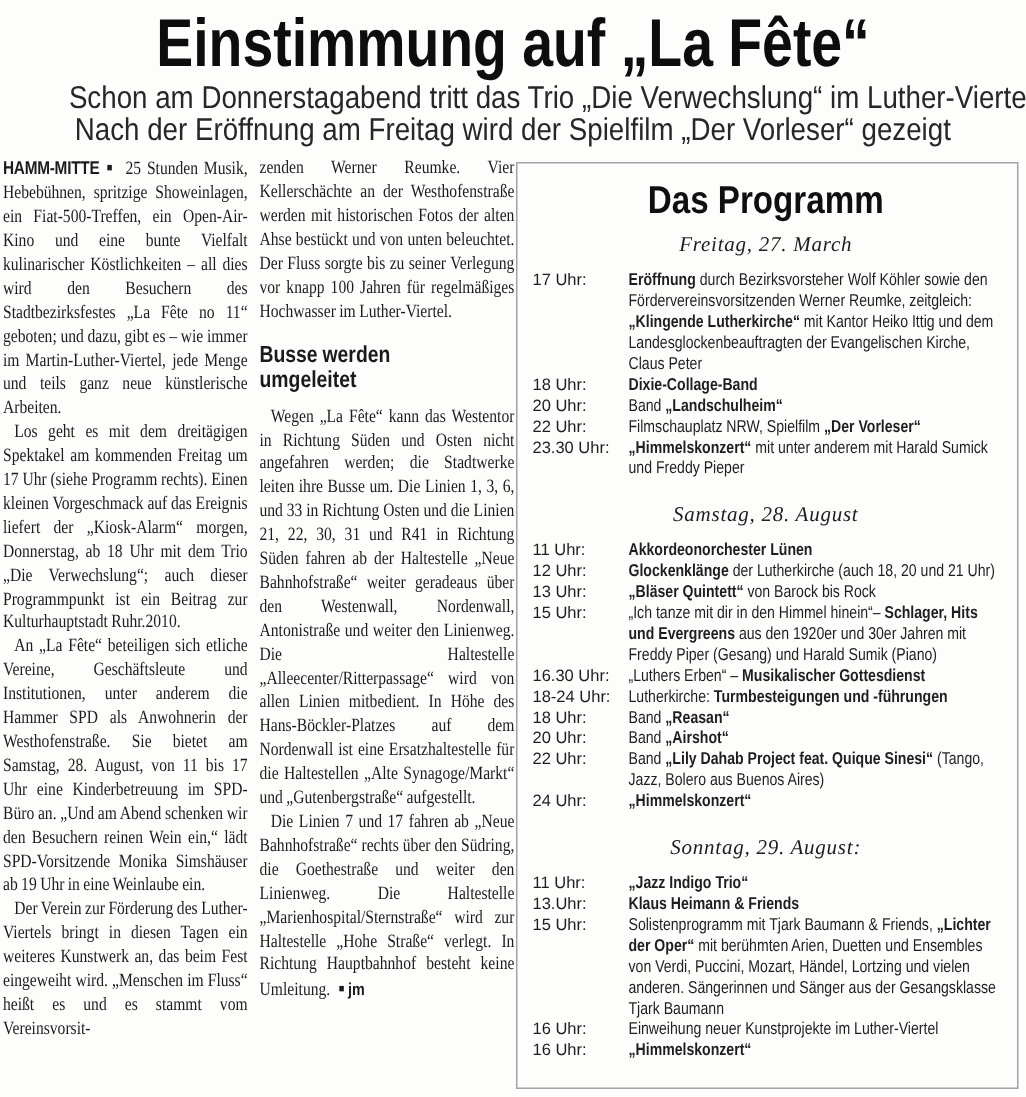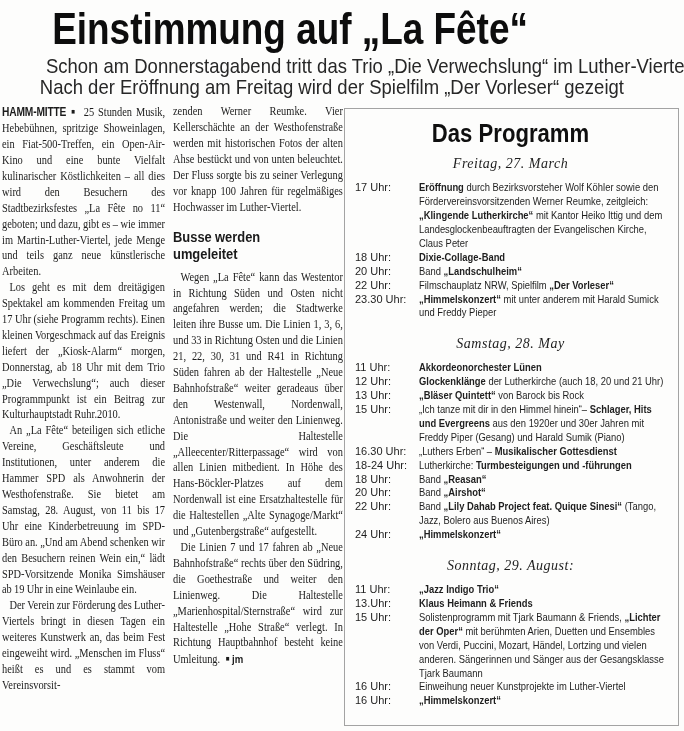--- a/index.html
+++ b/index.html
@@ -1,20 +1,20 @@
 <!DOCTYPE html>
 <html lang="de"><head>
 <meta charset="utf-8">
 <style>
   html,body{margin:0;padding:0;background:#fdfdfc;}
   body{width:684px;height:731px;overflow:hidden;font-family:"Liberation Serif",serif;color:#1c1c1c;}
   .page{position:relative;width:684px;height:731px;box-sizing:border-box;}
 
   
-  .masthead{text-align:left;padding-top:5px;}
+  .masthead{text-align:center;padding-top:5px;}
   .headline{margin:0;font-family:"Liberation Sans",sans-serif;font-weight:700;
             font-size:45px;line-height:1.05;color:#0d0d0d;white-space:nowrap;}
   .headline .squeeze{display:inline-block;transform:scaleX(.82);}
   .subhead{margin-top:3px;font-family:"Liberation Sans",sans-serif;font-size:21px;
            line-height:21px;color:#272727;}
   .subhead .line{white-space:nowrap;}
   .subhead .squeeze{display:inline-block;transform:scaleX(.88);}
 
   
   .content{position:relative;height:626px;margin-top:7px;overflow:hidden;}
@@ -97,21 +97,21 @@
             <div class="event">
               <div class="event-time">22 Uhr:</div>
               <div class="event-text">Filmschauplatz NRW, Spielfilm <b>„Der Vorleser“</b></div>
             </div>
             <div class="event">
               <div class="event-time">23.30 Uhr:</div>
               <div class="event-text"><b>„Himmelskonzert“</b> mit unter anderem mit Harald Sumick und Freddy Pieper</div>
             </div>
           </section>
           <section class="day-section later">
-            <div class="day-heading">Samstag, 28. May</div>
+            <div class="day-heading">Samstag, 28. August</div>
             <div class="event">
               <div class="event-time">11 Uhr:</div>
               <div class="event-text"><b>Akkordeonorchester Lünen</b></div>
             </div>
             <div class="event">
               <div class="event-time">12 Uhr:</div>
               <div class="event-text"><b>Glockenklänge</b> der Lutherkirche (auch 18, 20 und 21 Uhr)</div>
             </div>
             <div class="event">
               <div class="event-time">13 Uhr:</div>

